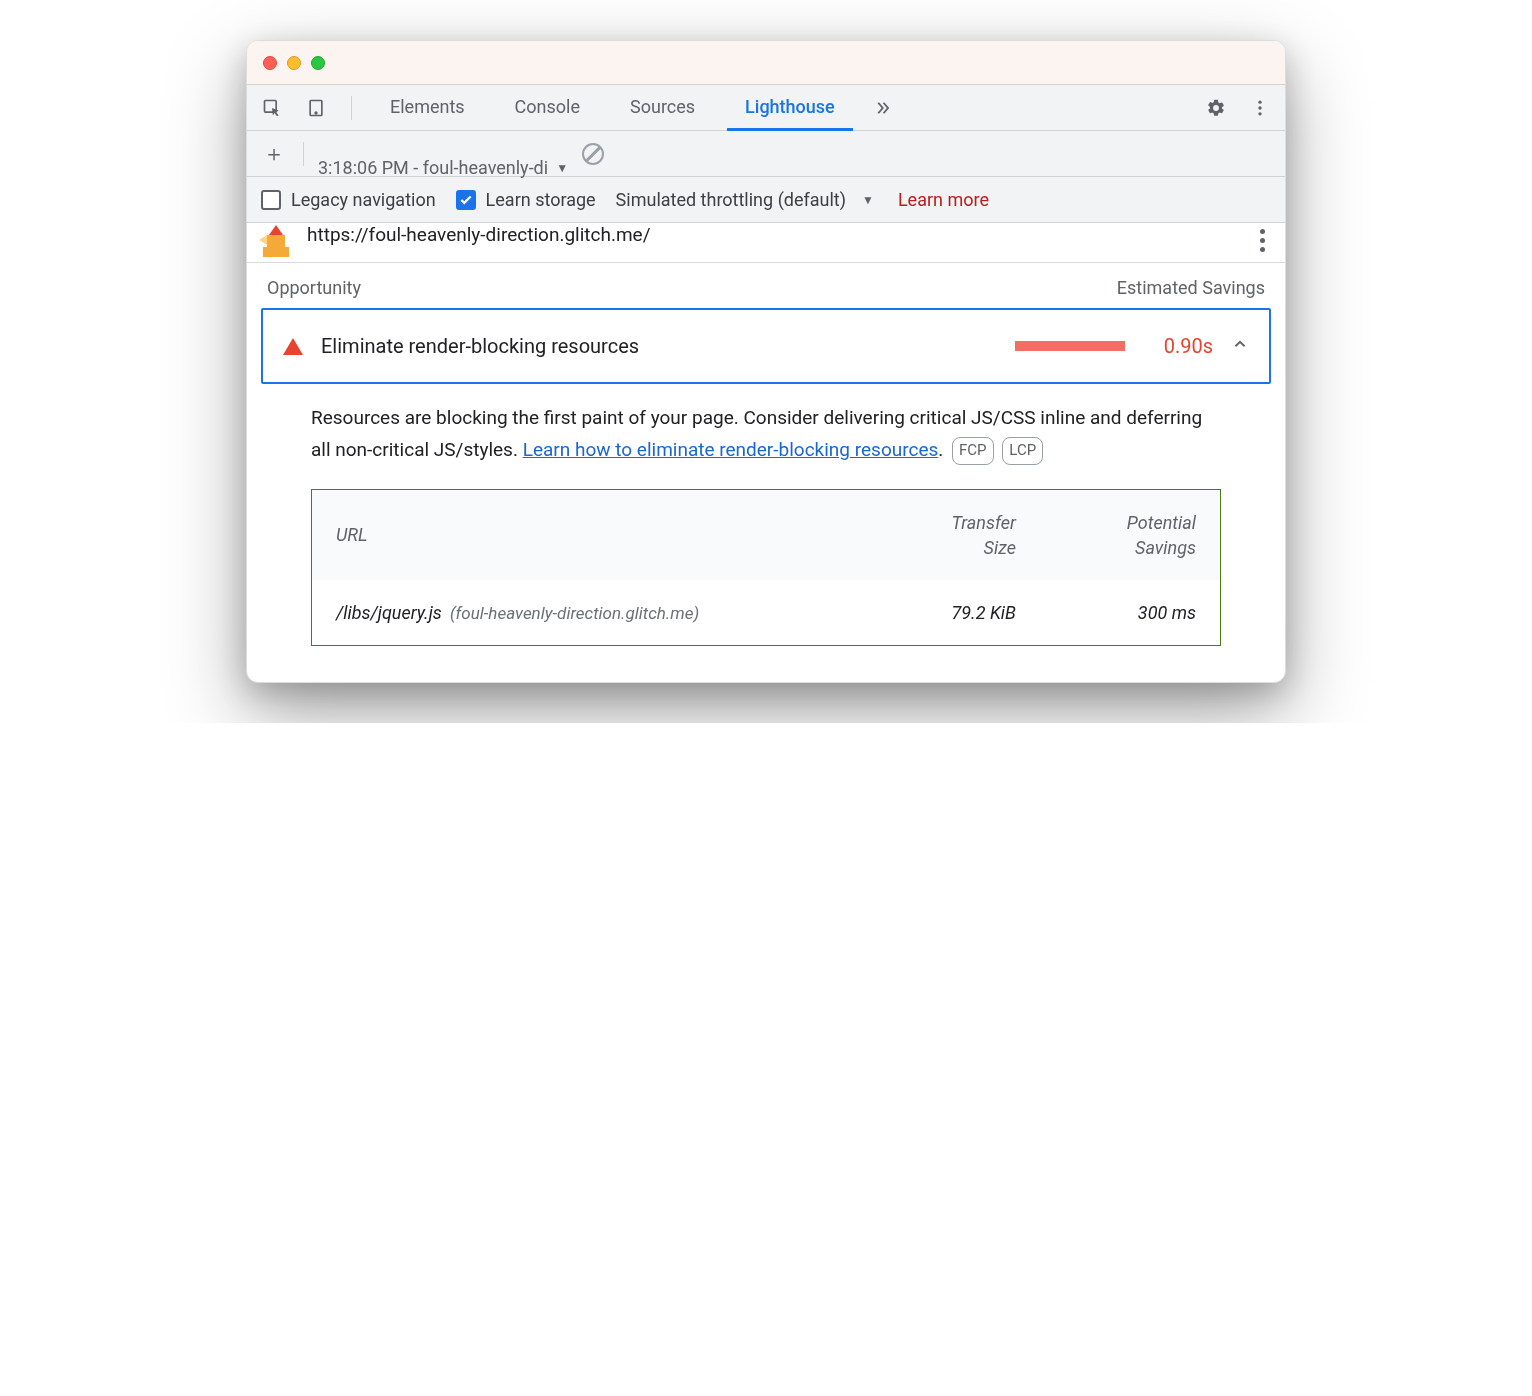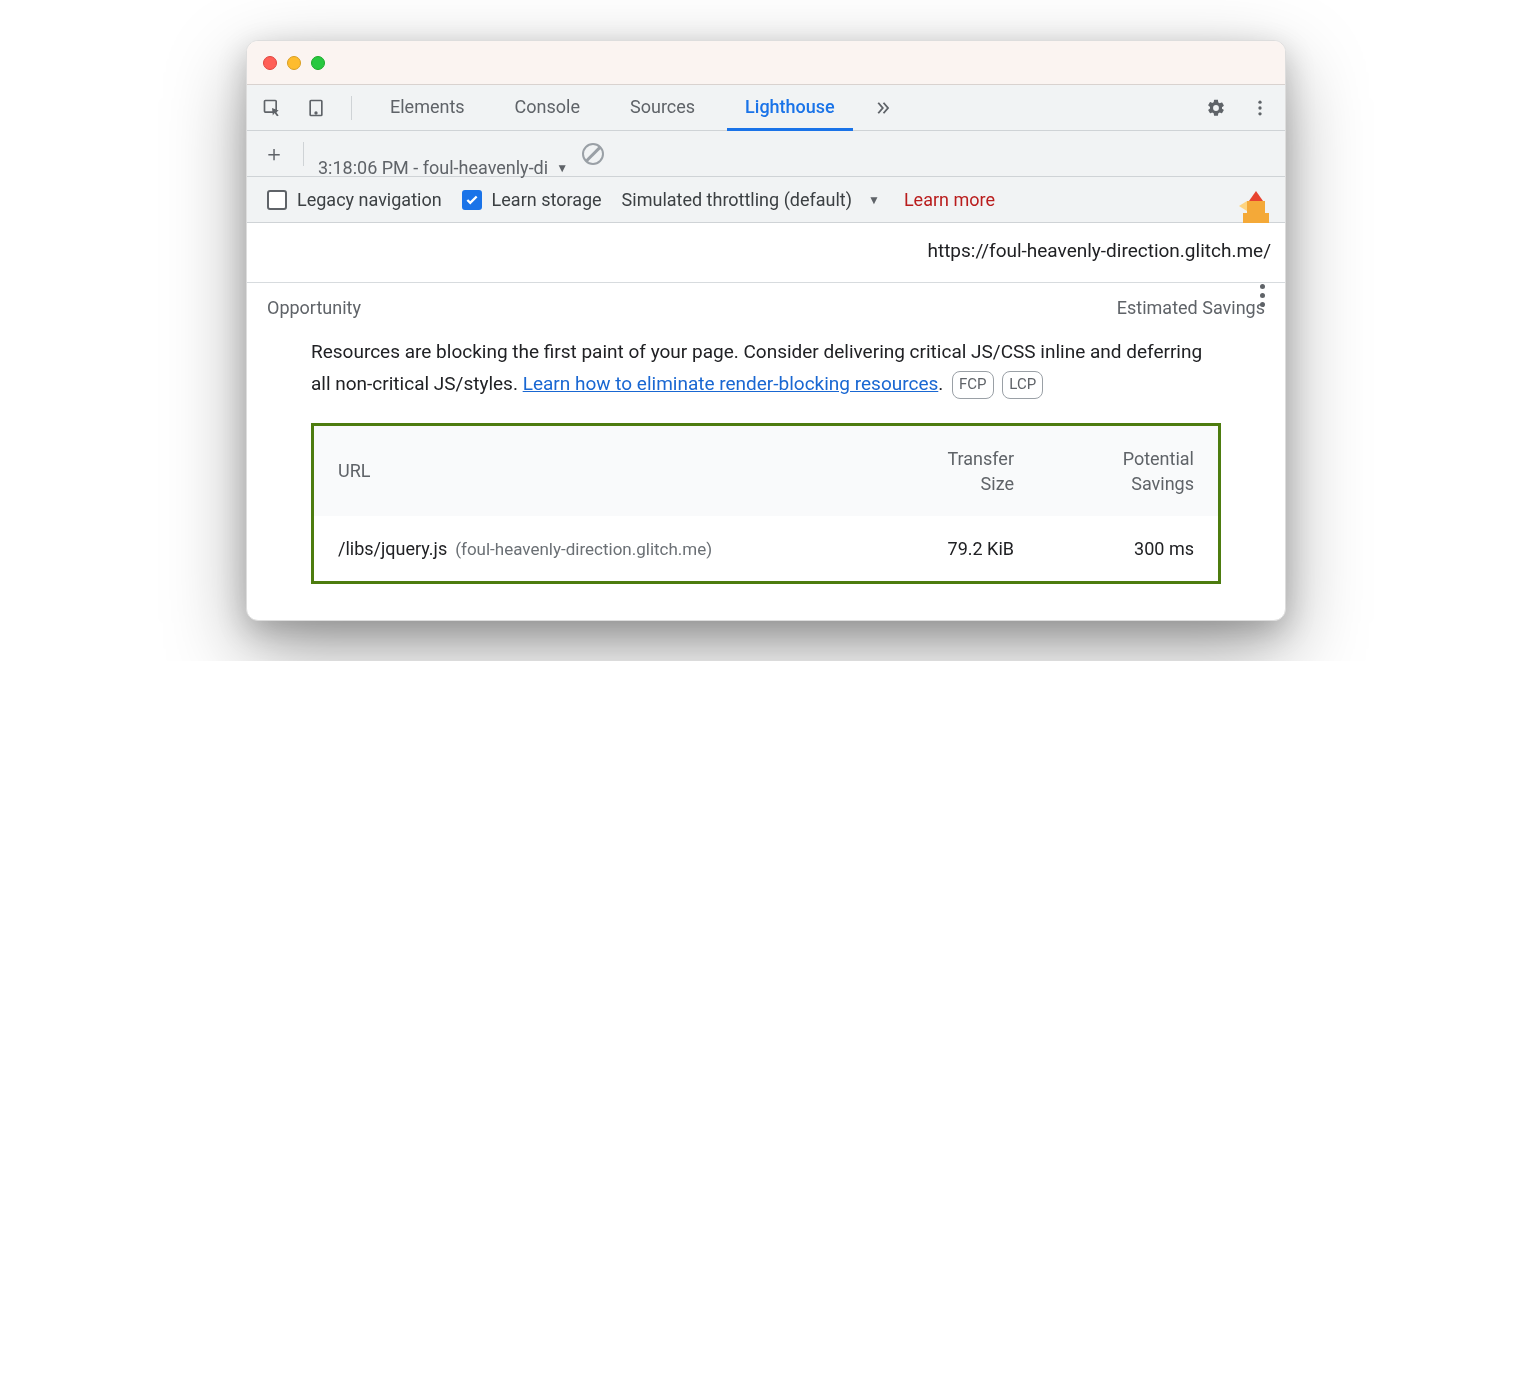--- a/index.html
+++ b/index.html
@@ -67,35 +67,35 @@
   .plus-btn { width:30px; height:30px; display:flex; align-items:center; justify-content:center; color:#5f6368; font-size:22px; }
   .vdiv2 { width:1px; height:24px; background:#cfd3d6; }
   .select-like { display:flex; align-items:center; gap:8px; color:#5f6368; max-width:340px; overflow:hidden; white-space:nowrap;margin-top:28px; }
   .select-like .caret { font-size:12px; color:#5f6368; }
   .ban-icon { width:22px; height:22px; border:2.5px solid #9aa0a6; border-radius:50%; position:relative; }
   .ban-icon::after { content:''; position:absolute; left:50%; top:50%; width:2.5px; height:20px; background:#9aa0a6; transform:translate(-50%,-50%) rotate(45deg); }
 
   
   .optbar {
     height:46px; background:#f1f3f4; border-bottom:1px solid #cfd3d6;
-    display:flex; align-items:center; padding:0 20px; gap:20px;
+    display:flex; align-items:center; padding:0 14px; gap:20px;
     color:#3c4043; font-size:18px;
   }
   .checkbox { width:20px; height:20px; border:2px solid #5f6368; border-radius:3px; display:inline-flex; align-items:center; justify-content:center; background:#fff; }
   .checkbox.checked { background:#1a73e8; border-color:#1a73e8; }
   .checkbox.checked svg { display:block; }
   .checkbox svg { display:none; }
   .opt { display:flex; align-items:center; gap:10px; }
   .optbar .caret2 { color:#5f6368; font-size:12px; margin-left:-4px; margin-right:4px; }
   .learn-link { color:#b91c1c; }
 
   
   .urlrow {
-    height:60px; display:flex; align-items:flex-end; padding:0 14px;
-    border-bottom:1px solid #d7dbde; gap:16px;flex-direction:column;
+    height:40px; display:flex; align-items:flex-start; padding:0 14px;
+    border-bottom:1px solid #d7dbde; gap:16px;
   }
   .lh-icon {
     width:30px; height:34px; position:relative;
   }
   .lh-icon .base { position:absolute; bottom:0; left:2px; width:26px; height:10px; background:#f4a938; }
   .lh-icon .body { position:absolute; bottom:8px; left:6px; width:18px; height:14px; background:#f4a938; }
   .lh-icon .top  { position:absolute; bottom:22px; left:8px; width:14px; height:10px; background:#e8432f; clip-path: polygon(50% 0, 100% 100%, 0 100%);}
   .lh-icon .ray  { position:absolute; bottom:12px; left:-2px; width:8px; height:10px; background:#fed47f; clip-path: polygon(100% 0, 100% 100%, 0 50%);}
   .urltext { font-size:19px; color:#202124; flex:1; }
   .kebab { display:flex; flex-direction:column; gap:4px; padding:6px; }
@@ -128,21 +128,21 @@
 
   
   .desc {
     padding: 8px 64px 22px 64px;
     font-size:19px; line-height:1.7; color:#202124;
   }
   .desc a { color:#1967d2; text-decoration:underline; }
   .pill { display:inline-block; border:1px solid #9aa0a6; border-radius:8px; padding:0 6px; font-size:15px; color:#5f6368; margin-left:4px; position:relative; top:-1px; }
 
   
-  .tbl { margin: 0 64px 36px 64px; border:3px solid #4d7c0f; }
+  .tbl { margin: 0 64px 36px 64px; border:1px solid #4d7c0f;font-style:italic; }
   .tbl-head, .tbl-row { display:grid; grid-template-columns: 1fr 160px 180px; align-items:center; }
   .tbl-head { background:#f9fafb; padding:20px 24px; color:#5f6368; font-size:18px; }
   .tbl-head .th-right { text-align:right; line-height:1.4; }
   .tbl-row { padding:22px 24px; font-size:18px; color:#202124; }
   .tbl-row:nth-of-type(odd){ background:#f4f5f6; }
   .tbl-row:nth-of-type(even){ background:#fff; }
   .tbl-row .path { color:#202124; }
   .tbl-row .host { color:#6b7075; margin-left:8px; font-size:17px; }
   .tbl-row .num { text-align:right; }
 </style>
@@ -243,20 +243,32 @@
         <span></span>
         <span></span>
       </div>
   </div>
 
   <div class="section-head">
     <span>Opportunity</span>
     <span>Estimated Savings</span>
   </div>
 
+  <div class="audit">
+    <div class="tri"></div>
+    <div class="audit-title">Eliminate render-blocking resources</div>
+    <div class="spacer"></div>
+    <div class="bar"></div>
+    <div class="savings">0.90s</div>
+    <div class="chev-up">
+      <svg width="18" height="18" viewBox="0 0 24 24" fill="none" stroke="#5f6368" stroke-width="2.5">
+          <path d="M6 15l6-6 6 6"></path>
+        </svg>
+    </div>
+  </div>
 
   <div class="desc">
     <span>Resources are blocking the first paint of your page. Consider delivering critical JS/CSS inline and deferring all non-critical JS/styles. </span><a>Learn how to eliminate render-blocking resources</a><span>.</span>
     <span class="pill">FCP</span>
     <span class="pill">LCP</span>
   </div>
 
   <div class="tbl">
     <div class="tbl-head">
       <div>URL</div>

